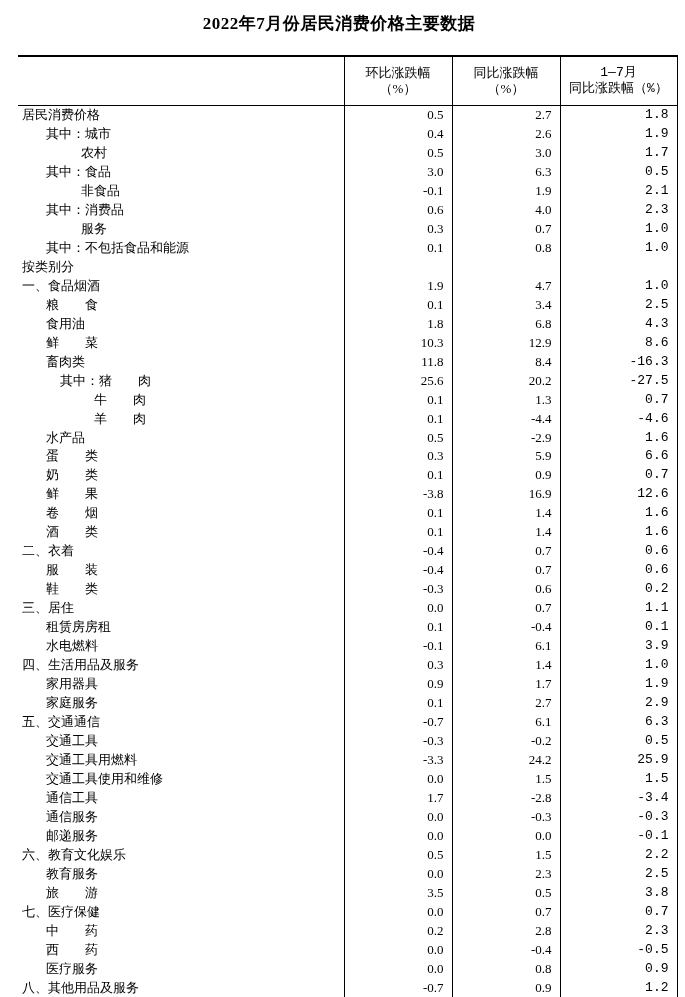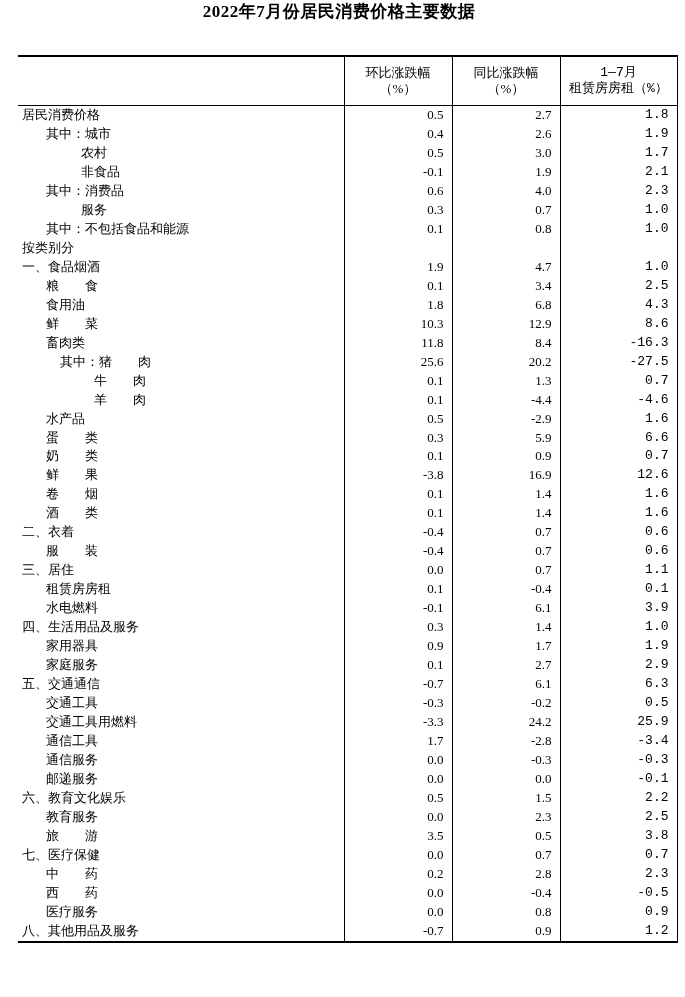--- a/index.html
+++ b/index.html
@@ -11,21 +11,21 @@
   }
   .page {
     position: relative;
     width: 685px;
     height: 997px;
     background: #ffffff;
     overflow: hidden;
   }
   .title {
     margin: 0;
-    padding-top: 0;
+    padding-top: 12px;
     width: 678px;
     text-align: center;
     font-size: 17px;
     font-weight: bold;
     letter-spacing: 0.5px;
   }
   table.cpi {
     position: absolute;
     left: 18px;
     top: 55px;
@@ -94,21 +94,21 @@
         <th class="vline">
           <div>环比涨跌幅</div>
           <div>（%）</div>
         </th>
         <th class="vline">
           <div>同比涨跌幅</div>
           <div>（%）</div>
         </th>
         <th class="vline rline">
           <div>1—7月</div>
-          <div>租赁房房租（%）</div>
+          <div>同比涨跌幅（%）</div>
         </th>
       </tr>
     </thead>
     <tbody id="cpi-body">
         <tr>
           <td class="label i0">居民消费价格</td>
           <td class="num vline">0.5</td>
           <td class="num vline">2.7</td>
           <td class="num vline rline">1.8</td>
         </tr>
@@ -118,20 +118,26 @@
           <td class="num vline">2.6</td>
           <td class="num vline rline">1.9</td>
         </tr>
         <tr>
           <td class="label i2">农村</td>
           <td class="num vline">0.5</td>
           <td class="num vline">3.0</td>
           <td class="num vline rline">1.7</td>
         </tr>
         <tr>
+          <td class="label i1">其中：食品</td>
+          <td class="num vline">3.0</td>
+          <td class="num vline">6.3</td>
+          <td class="num vline rline">0.5</td>
+        </tr>
+        <tr>
           <td class="label i2">非食品</td>
           <td class="num vline">-0.1</td>
           <td class="num vline">1.9</td>
           <td class="num vline rline">2.1</td>
         </tr>
         <tr>
           <td class="label i1">其中：消费品</td>
           <td class="num vline">0.6</td>
           <td class="num vline">4.0</td>
           <td class="num vline rline">2.3</td>
@@ -244,20 +250,26 @@
           <td class="num vline">0.7</td>
           <td class="num vline rline">0.6</td>
         </tr>
         <tr>
           <td class="label i1">服　　装</td>
           <td class="num vline">-0.4</td>
           <td class="num vline">0.7</td>
           <td class="num vline rline">0.6</td>
         </tr>
         <tr>
+          <td class="label i1">鞋　　类</td>
+          <td class="num vline">-0.3</td>
+          <td class="num vline">0.6</td>
+          <td class="num vline rline">0.2</td>
+        </tr>
+        <tr>
           <td class="label i0">三、居住</td>
           <td class="num vline">0.0</td>
           <td class="num vline">0.7</td>
           <td class="num vline rline">1.1</td>
         </tr>
         <tr>
           <td class="label i1">租赁房房租</td>
           <td class="num vline">0.1</td>
           <td class="num vline">-0.4</td>
           <td class="num vline rline">0.1</td>
@@ -298,20 +310,26 @@
           <td class="num vline">-0.2</td>
           <td class="num vline rline">0.5</td>
         </tr>
         <tr>
           <td class="label i1">交通工具用燃料</td>
           <td class="num vline">-3.3</td>
           <td class="num vline">24.2</td>
           <td class="num vline rline">25.9</td>
         </tr>
         <tr>
+          <td class="label i1">交通工具使用和维修</td>
+          <td class="num vline">0.0</td>
+          <td class="num vline">1.5</td>
+          <td class="num vline rline">1.5</td>
+        </tr>
+        <tr>
           <td class="label i1">通信工具</td>
           <td class="num vline">1.7</td>
           <td class="num vline">-2.8</td>
           <td class="num vline rline">-3.4</td>
         </tr>
         <tr>
           <td class="label i1">通信服务</td>
           <td class="num vline">0.0</td>
           <td class="num vline">-0.3</td>
           <td class="num vline rline">-0.3</td>

